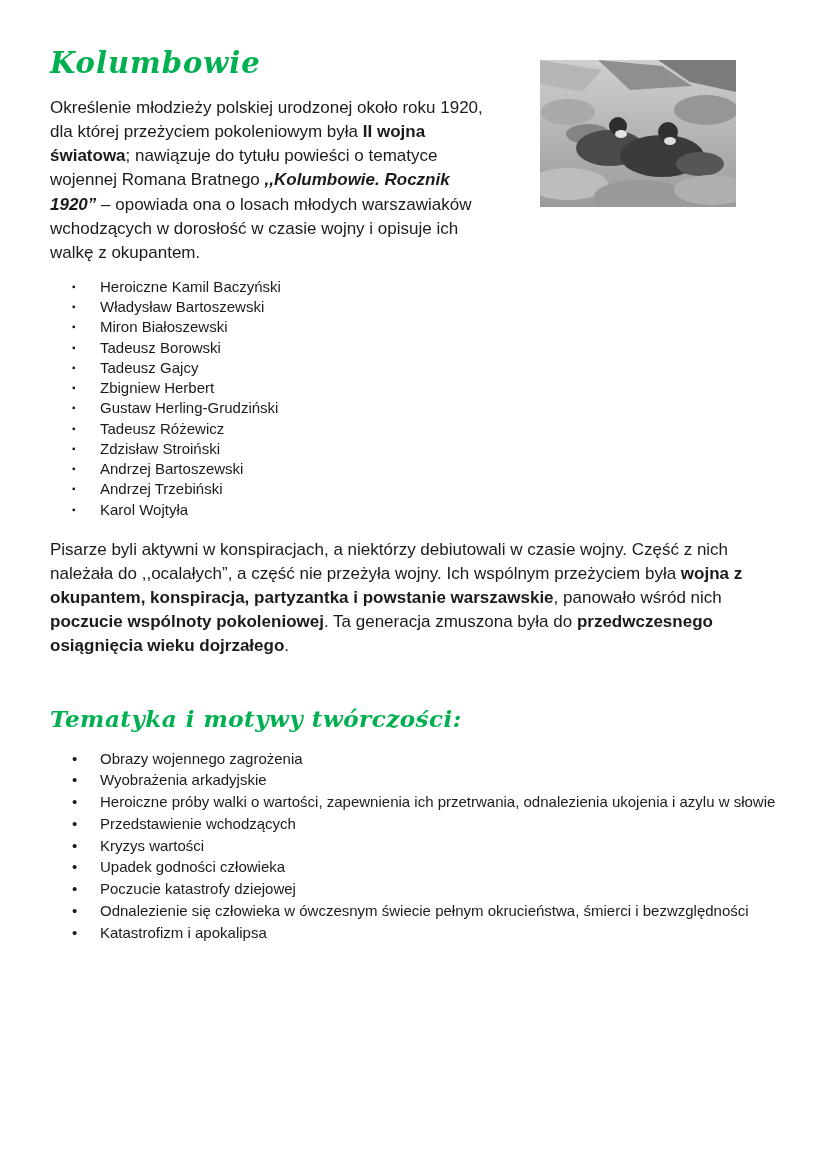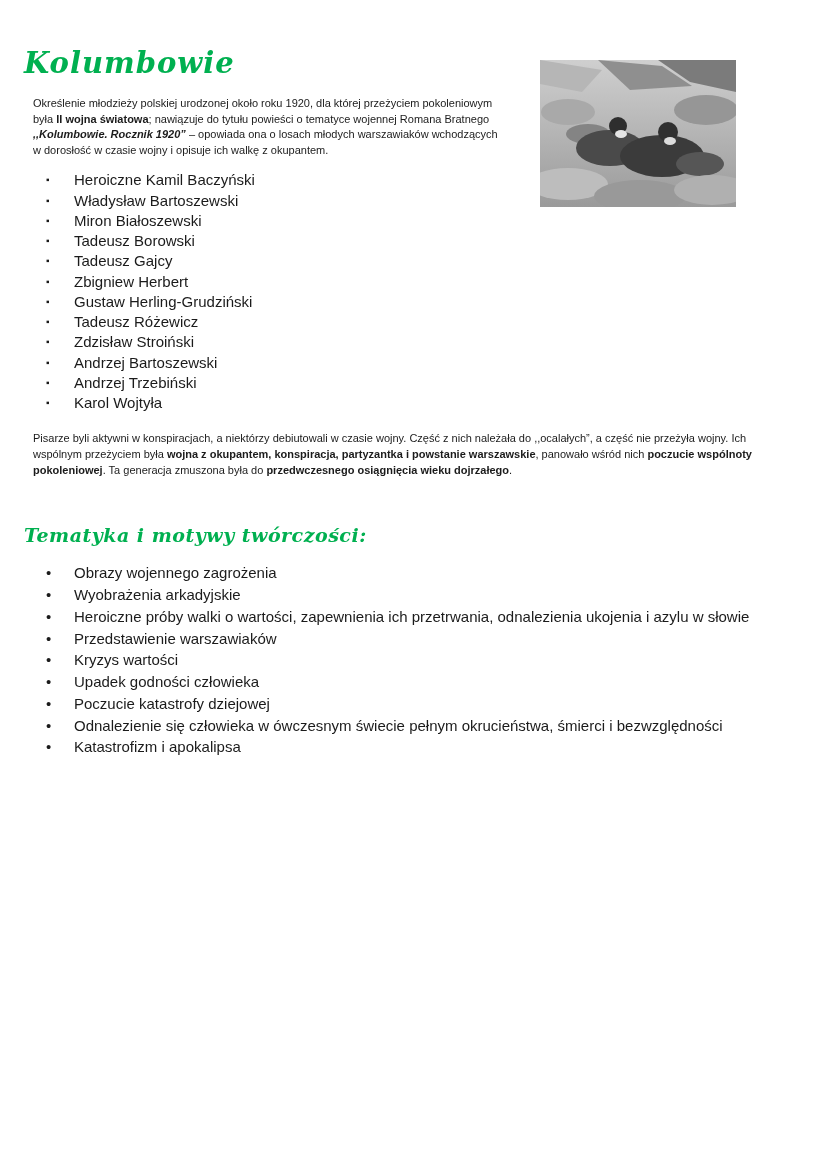--- a/index.html
+++ b/index.html
@@ -5,43 +5,43 @@
   html,body { margin:0; padding:0; background:#ffffff; }
   .page {
     width:828px; height:1171px;
     background:#ffffff;
     position:relative;
     overflow:hidden;
     font-family:"Liberation Sans", sans-serif;
     color:#1b1b1b;
     margin:0 auto;
   }
-  .content { padding:46px 50px 0 24px; }
+  .content { padding:46px 50px 0 50px; }
 
   .photo {
     float:right;
     width:196px; height:147px;
     margin:14px 42px 26px 40px;
     overflow:hidden;
   }
   .photo svg { display:block; width:100%; height:100%; }
 
   h1.title {
     margin:0;
     font-family:"DejaVu Serif", serif;
     font-style:italic;
     font-weight:bold;
     font-size:29px;
     letter-spacing:1px;
     color:#00b050;
   }
 
   p.para {
-    margin:9px;
-    font-size:11px;
+    margin:0;
+    font-size:17px;
     line-height:1.42;
   }
   p.intro { margin-top:16px; }
   p.generation { clear:both; margin-top:55px; }
   p.summary { margin-top:18px; }
 
   .b { font-weight:bold; }
   .i { font-style:italic; }
 
   ul.list {
@@ -64,21 +64,21 @@
   ul.square .bullet { font-size:10px; line-height:2; }
   ul.round  .bullet { font-size:15px; line-height:1.45; }
   ul.round { margin-top:16px; }
   ul.list .item-text { flex:1 1 auto; }
 
   h2.subtitle {
     margin:46px 0 0 0;
     font-family:"DejaVu Serif", serif;
     font-style:italic;
     font-weight:bold;
-    font-size:19px;
+    font-size:23px;
     letter-spacing:0.5px;
     color:#00b050;
   }
 </style>
 </head>
 <body>
 
 <div class="page">
   <div class="content">
 
@@ -178,21 +178,21 @@
         <li>
           <span class="bullet">•</span>
           <span class="item-text">Wyobrażenia arkadyjskie</span>
         </li>
         <li>
           <span class="bullet">•</span>
           <span class="item-text">Heroiczne próby walki o wartości, zapewnienia ich przetrwania, odnalezienia ukojenia i azylu w słowie</span>
         </li>
         <li>
           <span class="bullet">•</span>
-          <span class="item-text">Przedstawienie warszawiaków</span>
+          <span class="item-text">Przedstawienie wchodzących</span>
         </li>
         <li>
           <span class="bullet">•</span>
           <span class="item-text">Kryzys wartości</span>
         </li>
         <li>
           <span class="bullet">•</span>
           <span class="item-text">Upadek godności człowieka</span>
         </li>
         <li>

